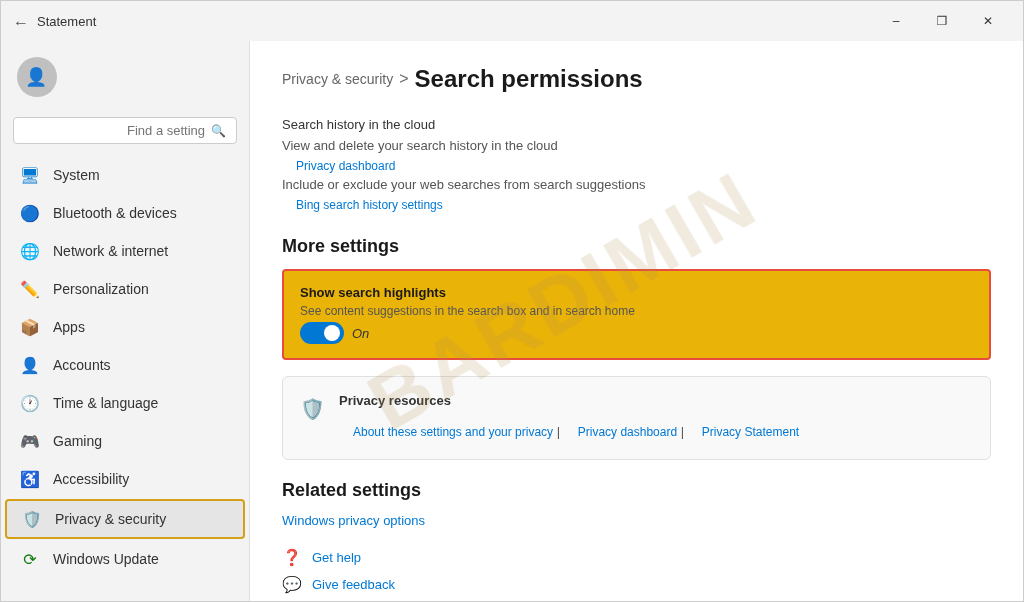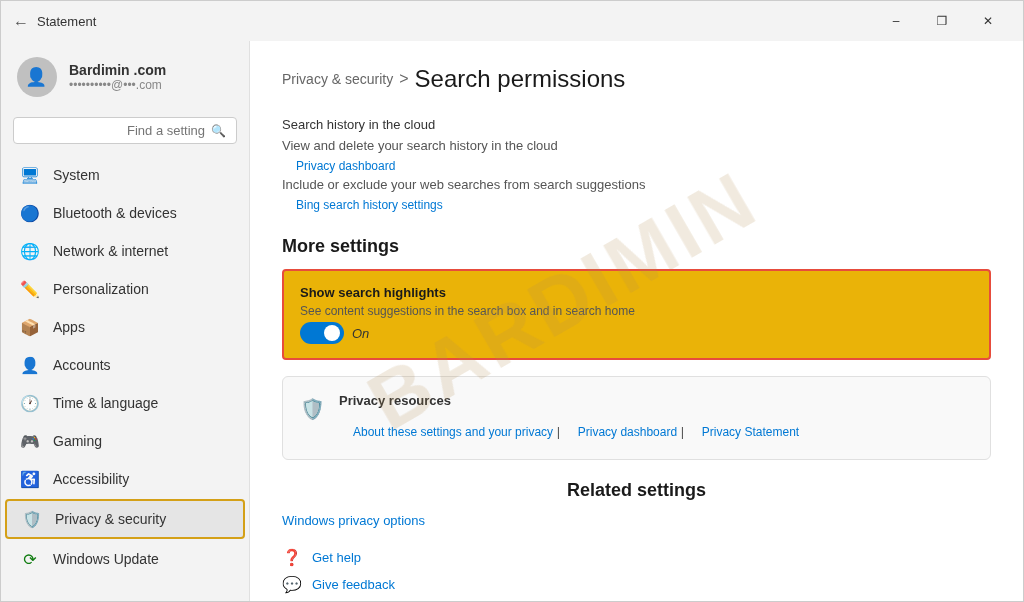--- a/index.html
+++ b/index.html
@@ -144,21 +144,21 @@
     }
     .breadcrumb {
       display: flex;
       align-items: center;
       gap: 6px;
       margin-bottom: 24px;
       font-size: 14px;
     }
     .breadcrumb-parent { color: #666; }
     .breadcrumb-sep { color: #666; font-size: 16px; }
-    .breadcrumb-current { font-size: 24px; font-weight: 400; color: #1a1a1a; }
+    .breadcrumb-current { font-size: 24px; font-weight: 700; color: #1a1a1a; }
     .section { margin-bottom: 20px; }
     .section-title { font-size: 13px; color: #333; margin-bottom: 6px; }
     .section-desc { font-size: 13px; color: #555; margin-bottom: 4px; }
     .section-link { color: #0078d4; font-size: 12px; cursor: pointer; text-decoration: none; display: inline-block; margin-bottom: 4px; margin-left: 14px; }
     .more-settings-title {
       font-size: 18px;
       font-weight: 700;
       color: #1a1a1a;
       margin: 20px 0 12px 0;
     }
@@ -214,21 +214,20 @@
       margin-top: 2px;
     }
     .pr-content { }
     .pr-title { font-size: 13px; font-weight: 600; color: #333; margin-bottom: 16px; }
     .pr-links { font-size: 13px; }
     .related-title {
       font-size: 18px;
       font-weight: 600;
       color: #1a1a1a;
       margin-bottom: 12px;
-      text-align: center;
     }
     .related-link { color: #0078d4; font-size: 13px; cursor: pointer; text-decoration: none; display: block; margin-bottom: 8px; }
     .bottom-links { margin-top: 20px; }
     .bottom-link {
       display: flex;
       align-items: center;
       gap: 10px;
       color: #0078d4;
       font-size: 13px;
       cursor: pointer;
@@ -275,24 +274,20 @@
   </div>
 
   <div class="content-area">
 
     <div class="sidebar">
 
       <div class="user-profile">
         <div class="avatar">
           <span>👤</span>
         </div>
-        <div class="user-info">
-          <span class="user-name">Bardimin .com</span>
-          <span class="user-email">••••••••••@•••.com</span>
-        </div>
       </div>
 
       <div class="search-box">
         <input type="text" placeholder="Find a setting" style="">
         <span class="search-icon-sm">🔍</span>
       </div>
 
       <div class="nav-item">
         <span class="nav-icon icon-blue">🖥</span>
         <span>System</span>

